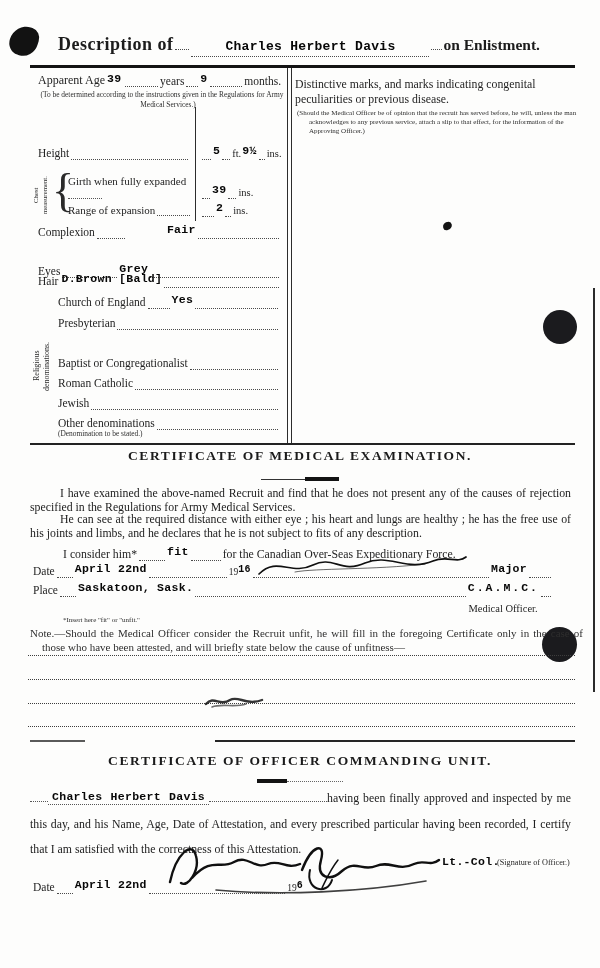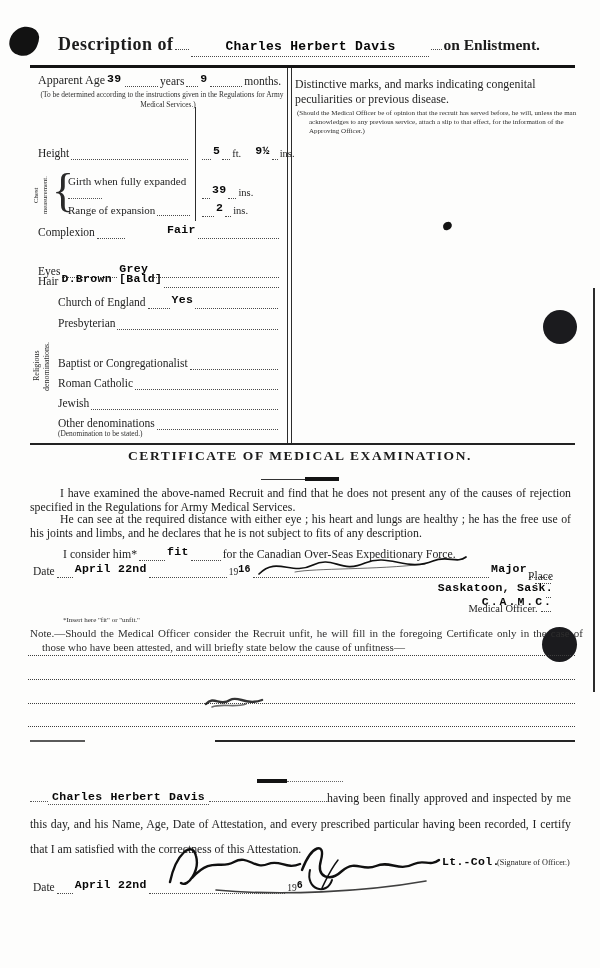--- a/index.html
+++ b/index.html
@@ -71,21 +71,21 @@
 
   <div class="abs row" style="left:38px;top:147px;width:152px;">
     <span class="lbl">Height</span>
     <span class="dots"></span>
   </div>
   <div class="abs row" style="left:200px;top:147px;width:80px;">
     <span class="dots dfix" style="width:9px;"></span>
     <span class="typed" style="position:relative;top:-2px;">5</span>
     <span class="dots dfix" style="width:8px;"></span>
     <span class="lbl" style="font-size:10.5px;">ft.</span>
-    <span class="typed" style="position:relative;top:-2px;margin-left:14px;">9½</span>
+    <span class="typed" style="position:relative;top:-2px;margin-left:1px;">9½</span>
     <span class="dots dfix" style="width:6px;"></span>
     <span class="lbl" style="font-size:10.5px;">ins.</span>
   </div>
 
   <div class="abs vrot" style="left:32px;top:170px;height:50px;font-size:6.8px;">
     <span>Chest</span>
       <span>measurement.</span>
   </div>
   <div class="abs brace" style="left:52px;top:168px;">{</div>
   <div class="abs" style="left:68px;top:175px;width:124px;font-size:11px;line-height:1.25;">
@@ -188,21 +188,21 @@
     <span class="typed raise" style="font-size:10px;">16</span>
     <span class="dots"></span>
     <span class="typed" style="position:relative;top:-2px;">Major</span>
     <span class="dots dfix" style="width:22px;"></span>
   </div>
   <svg class="abs sig" viewBox="0 0 215 30" style="left:255px;top:550px;width:215px;height:30px;">
     <path d="M4 24 C22 6 36 26 58 15 C78 5 86 24 110 13 C134 3 152 22 178 11 C192 5 202 14 211 7" stroke-width="1.7"></path>
     <path d="M40 22 C60 18 120 20 170 14" stroke-width="0.9" opacity="0.7"></path>
   </svg>
 
-  <div class="abs row" style="left:33px;top:570px;width:520px;flex-direction:column;">
+  <div class="abs row" style="left:33px;top:584px;width:520px;">
     <span class="lbl">Place</span>
     <span class="dots dfix" style="width:16px;"></span>
     <span class="typed" style="position:relative;top:-2px;">Saskatoon, Sask.</span>
     <span class="dots"></span>
     <span class="typed" style="position:relative;top:-2px;letter-spacing:2px;">C.A.M.C.</span>
     <span class="dots dfix" style="width:10px;"></span>
   </div>
   <div class="abs" style="left:448px;top:603px;width:110px;text-align:center;font-size:10.5px;">Medical Officer.</div>
 
   <div class="abs tiny" style="left:63px;top:616px;font-size:7px;">*Insert here "fit" or "unfit."</div>
@@ -212,20 +212,21 @@
   <div class="abs dotline" style="left:28px;top:679px;width:547px;"></div>
   <div class="abs dotline" style="left:28px;top:703px;width:547px;"></div>
   <div class="abs dotline" style="left:28px;top:726px;width:547px;"></div>
   <svg class="abs sig" viewBox="0 0 75 18" style="left:200px;top:692px;width:75px;height:18px;">
     <path d="M6 12 C14 3 20 15 30 8 C38 3 46 14 62 8" stroke-width="2.4" opacity="0.85"></path>
     <path d="M12 15 C22 11 34 16 46 12" stroke-width="1.6" opacity="0.6"></path>
   </svg>
   <div class="abs" style="left:30px;top:740px;width:55px;height:2px;background:#5a5a5a;"></div>
   <div class="abs" style="left:215px;top:740px;width:360px;height:2px;background:#262626;"></div>
 
+  <div class="abs cert-title" style="left:0;top:753px;">CERTIFICATE OF OFFICER COMMANDING UNIT.</div>
   <div class="abs" style="left:50%;top:779px;transform:translateX(-50%);width:86px;display:flex;align-items:center;">
     <span style="width:30px;height:4px;background:#131313;"></span>
       <span style="flex:1;border-bottom:1px dotted #666;"></span>
   </div>
 
   <p class="abs para" style="left:30px;top:786px;width:541px;line-height:25.5px;text-indent:0;margin:0;">
     <span class="ileader" style="width:18px;"></span><span class="typed" style="position:relative;top:-2px;border-bottom:1.2px dotted #555;padding:0 4px 1px;">Charles Herbert Davis</span><span class="ileader" style="width:118px;"></span><span>having been finally approved and inspected by me this day, and his Name, Age, Date of Attestation, and every prescribed particular having been recorded, I certify that I am satisfied with the correctness of this Attestation.</span>
   </p>
 
   <svg class="abs sig" viewBox="0 0 290 62" style="left:160px;top:836px;width:290px;height:62px;">

